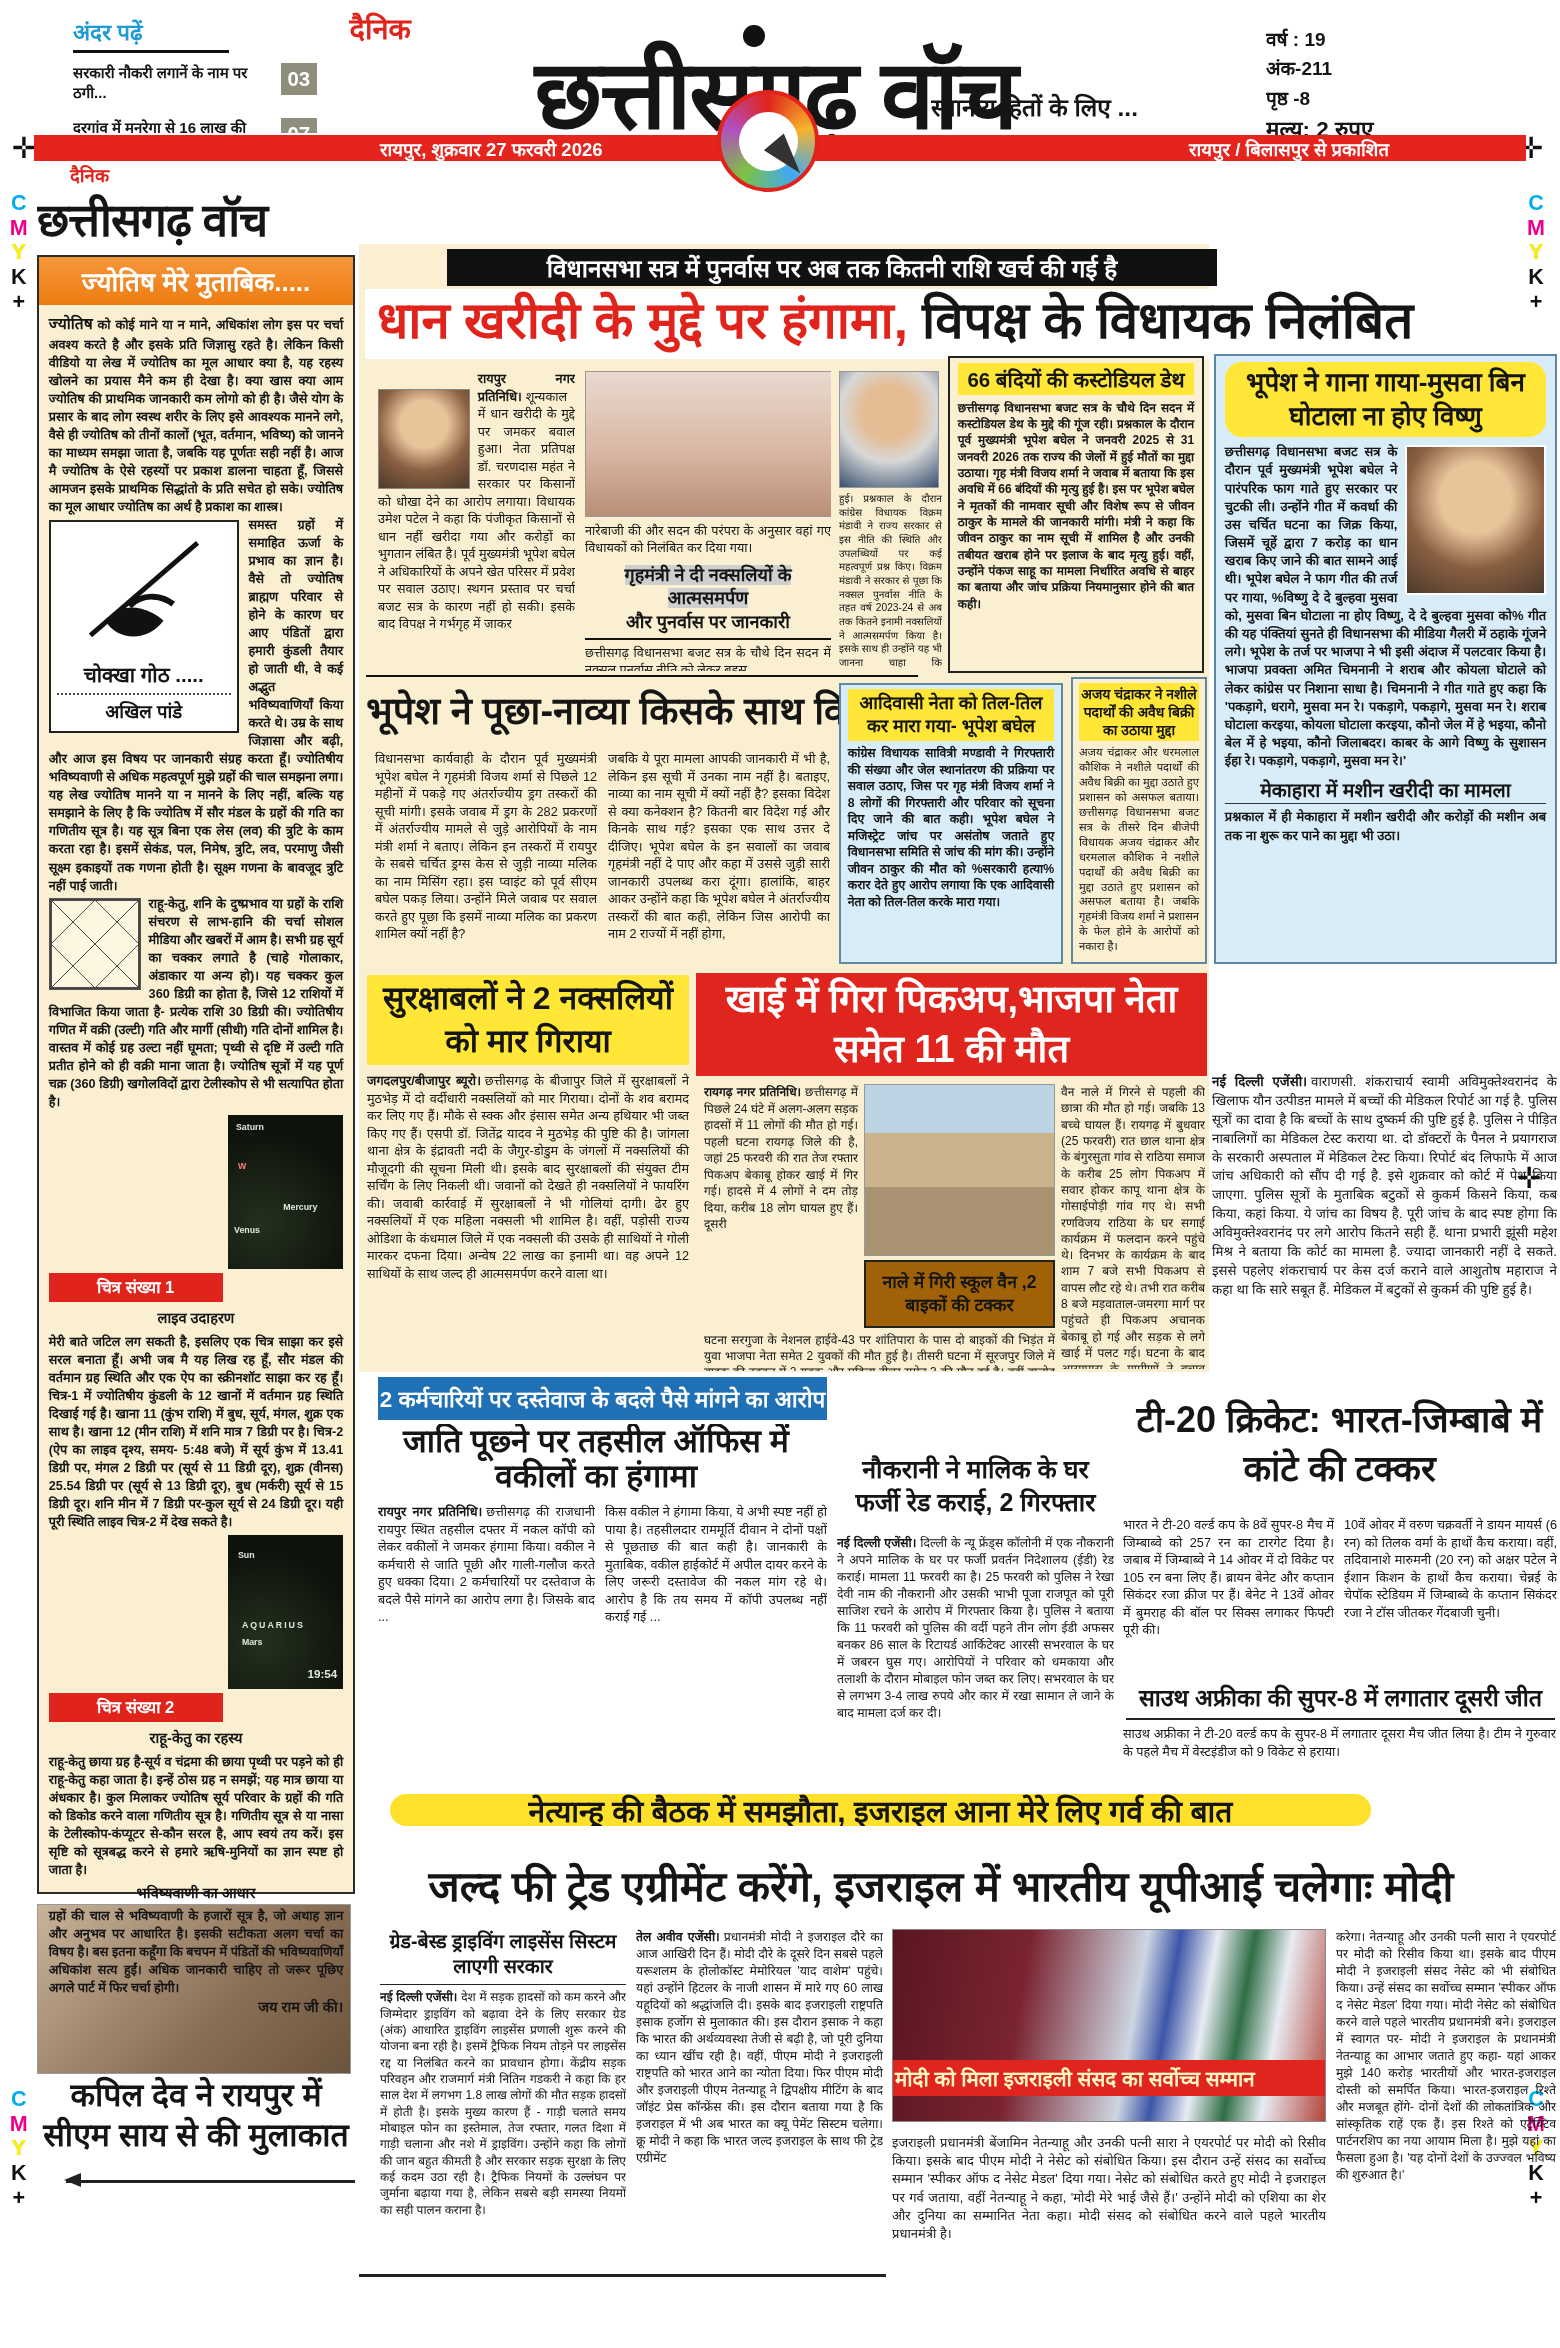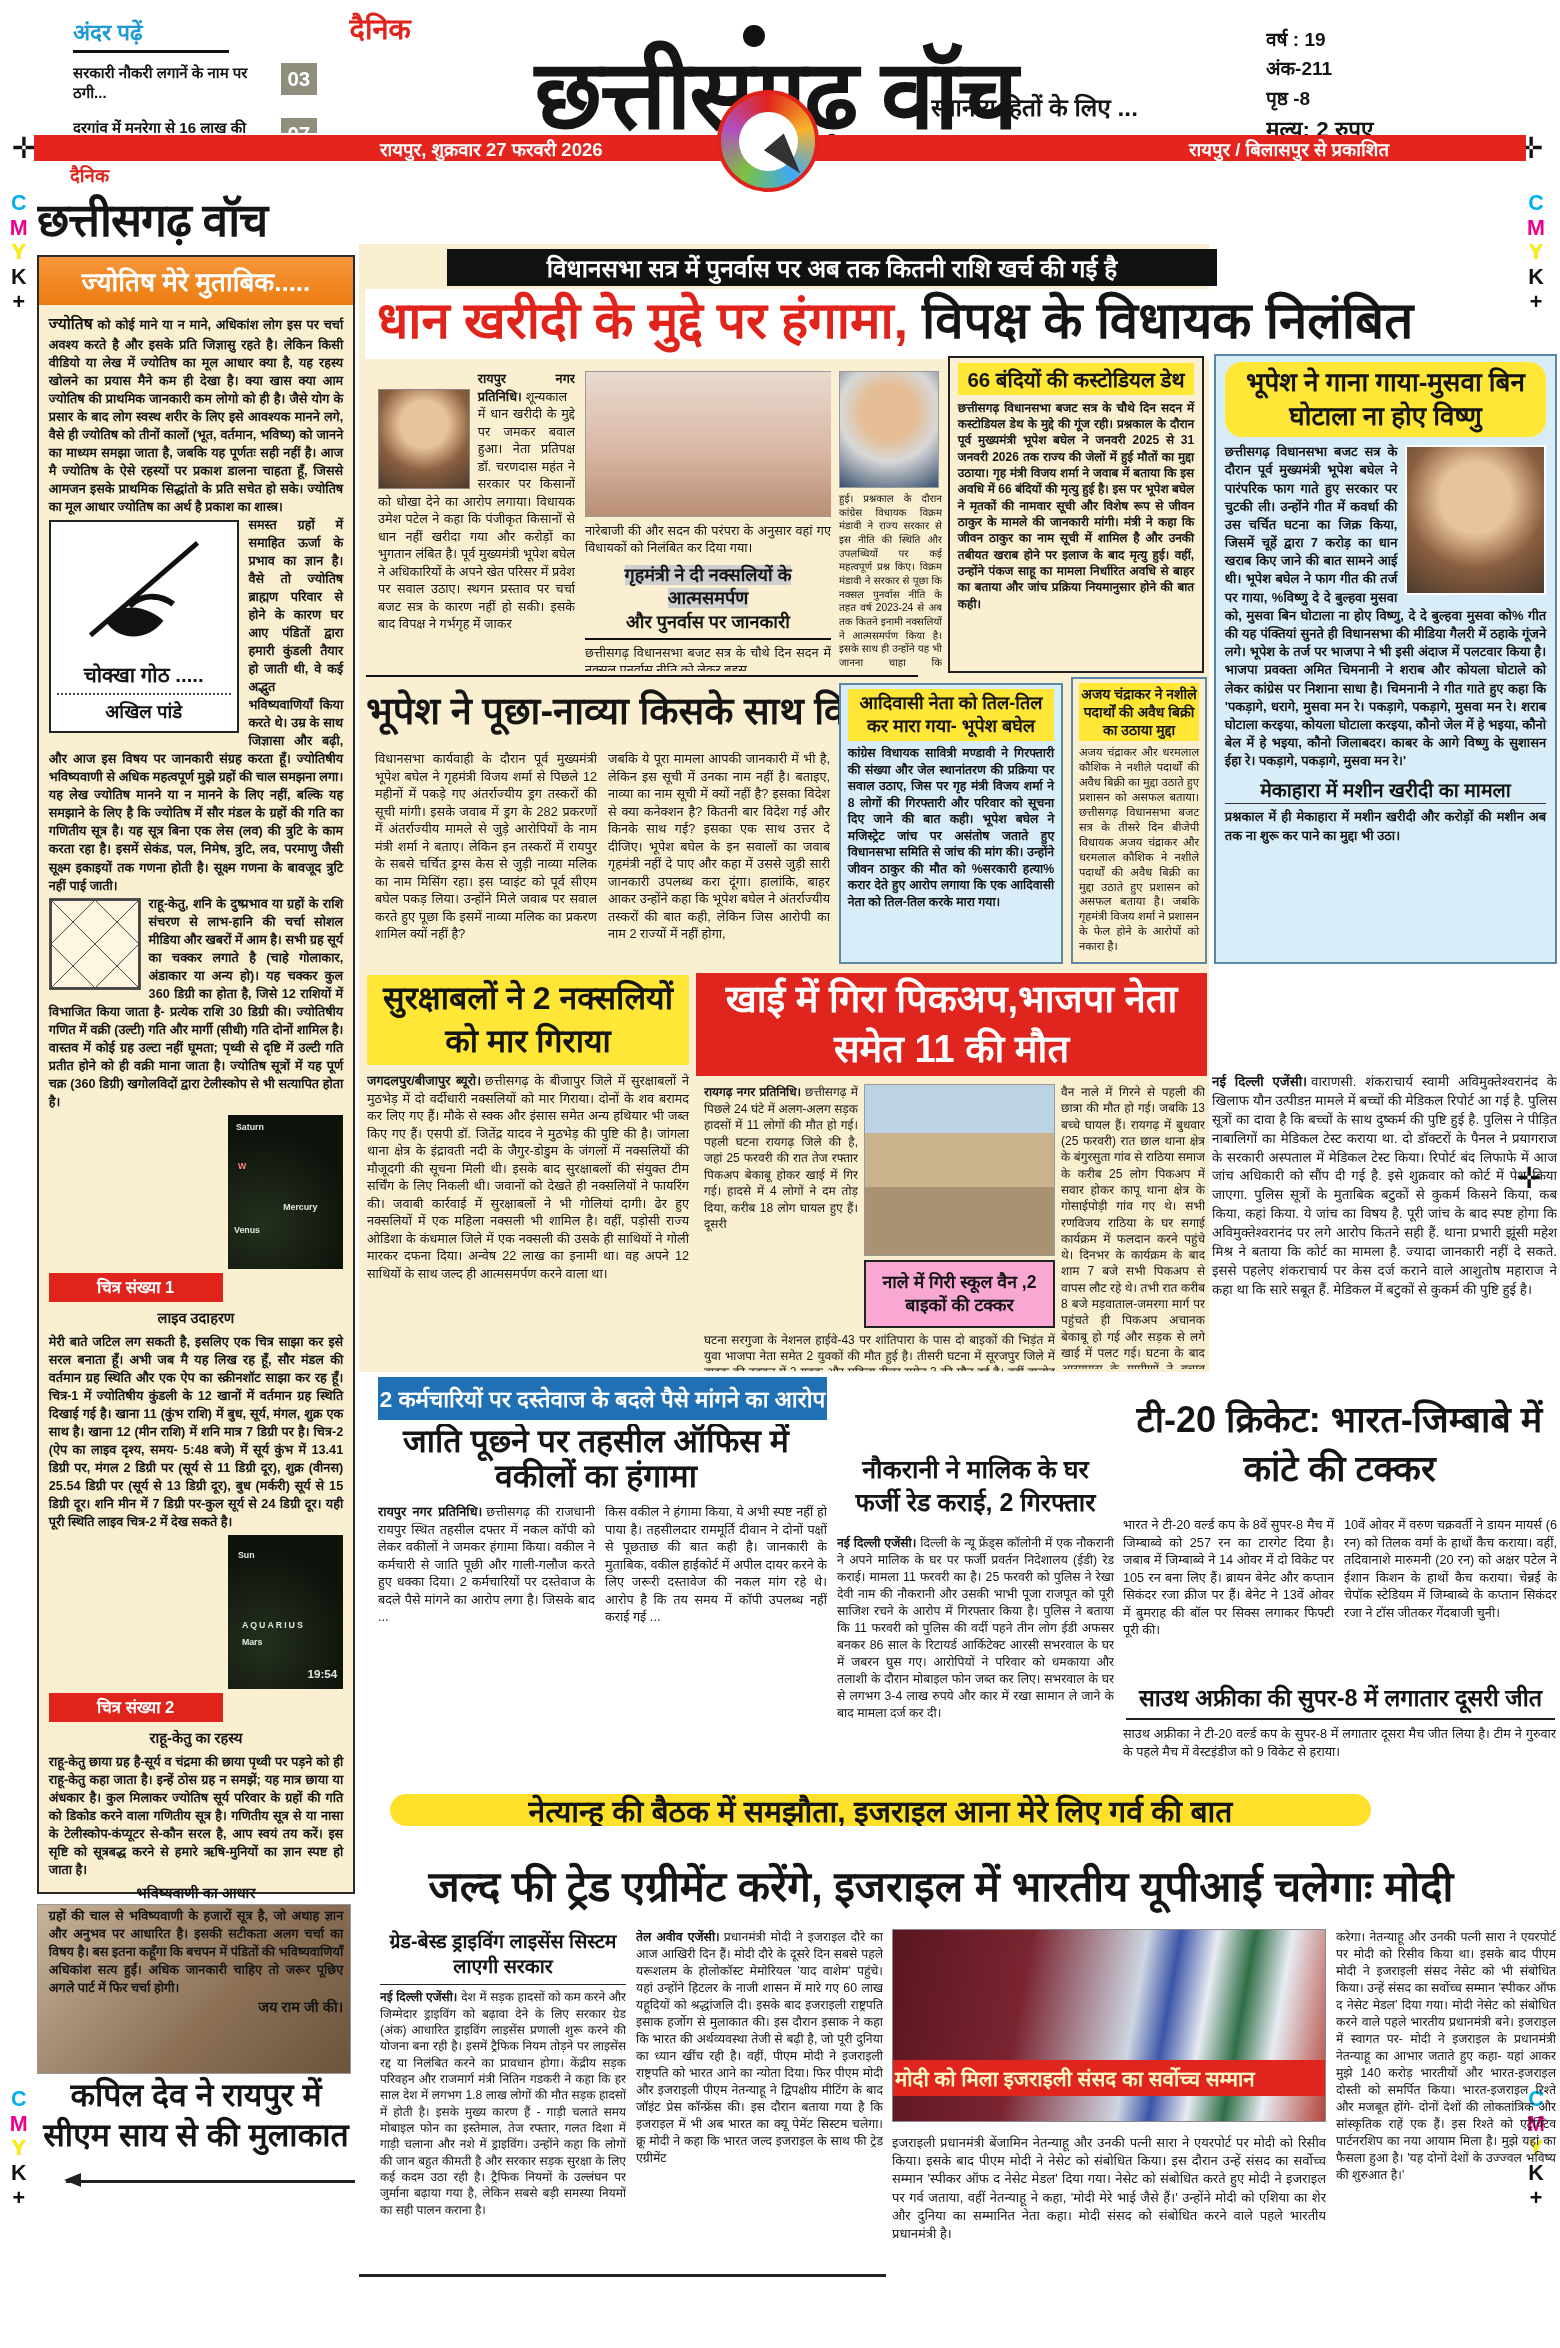--- a/index.html
+++ b/index.html
@@ -56,21 +56,21 @@
   .lead-head{background:#fff;font-weight:900;font-size:51px;line-height:1.25;white-space:nowrap;}
   .red{color:#e0241c;}
   .subhead{font-weight:900;text-align:center;font-size:18px;line-height:1.3;border-bottom:2px solid #111;padding-bottom:3.9px;margin:5.9px 0 4.9px 0;}
   .subhead .hl{background:#cfcfcf;}
   .boxed{border:2px solid #222;background:#faf0d1;}
   .yl-head{background:#ffe637;font-weight:900;text-align:center;}
   .bluebox{background:#d9edf8;border:2px solid #5c87a5;}
   .blue-body{font-size:13px;line-height:1.4;font-weight:600;}
   .navya-title{font-weight:900;font-size:38px;border-top:2.9px solid #111;padding-top:5.9px;white-space:nowrap;}
   .redbanner{background:#e0251f;color:#fff;font-weight:900;font-size:38px;text-align:center;line-height:1.3;}
-  .capbox{border:2px solid #222;background:#f9a8d4;font-weight:900;font-size:17.6px;text-align:center;display:flex;align-items:center;justify-content:center;line-height:1.3;}
+  .capbox{border:2px solid #222;background:#a16207;font-weight:900;font-size:17.6px;text-align:center;display:flex;align-items:center;justify-content:center;line-height:1.3;}
   .bluekick{background:#1f70b5;color:#fff;font-weight:800;font-size:22.4px;display:flex;align-items:center;justify-content:center;}
   .bigblack{font-weight:900;text-align:center;}
   .pill{background:#ffe12b;border-radius:25px;font-weight:900;font-size:30px;text-align:center;display:flex;align-items:center;justify-content:center;}
   .rule{background:#222;}
   .modi-photo{background:linear-gradient(100deg,#5a1620 0%,#7a2430 30%,#cdd6e2 55%,#3d55a8 62%,#e8ecf2 70%,#2f6e46 78%,#e8ecf2 86%,#b2443a 100%);position:relative;}
   .modi-cap{position:absolute;left:0;right:0;bottom:25px;background:#e0251f;color:#fef9c3;font-weight:900;font-size:20.5px;padding:3.9px 2px;}
   .accident{background:linear-gradient(#bcd3e4 0 28%,#c9b28c 28% 60%,#a89272 60% 100%);}
   .building{background:linear-gradient(#e9d9cf,#d9b7a4 55%,#b98e77);}
   .portrait{background:radial-gradient(circle at 50% 35%,#e9c49a 0 30%,#8a5f41 60%,#4c3a2c);}
   .portrait2{background:radial-gradient(circle at 50% 35%,#e4bd95 0 30%,#d8d8d8 55%,#37506e);}

